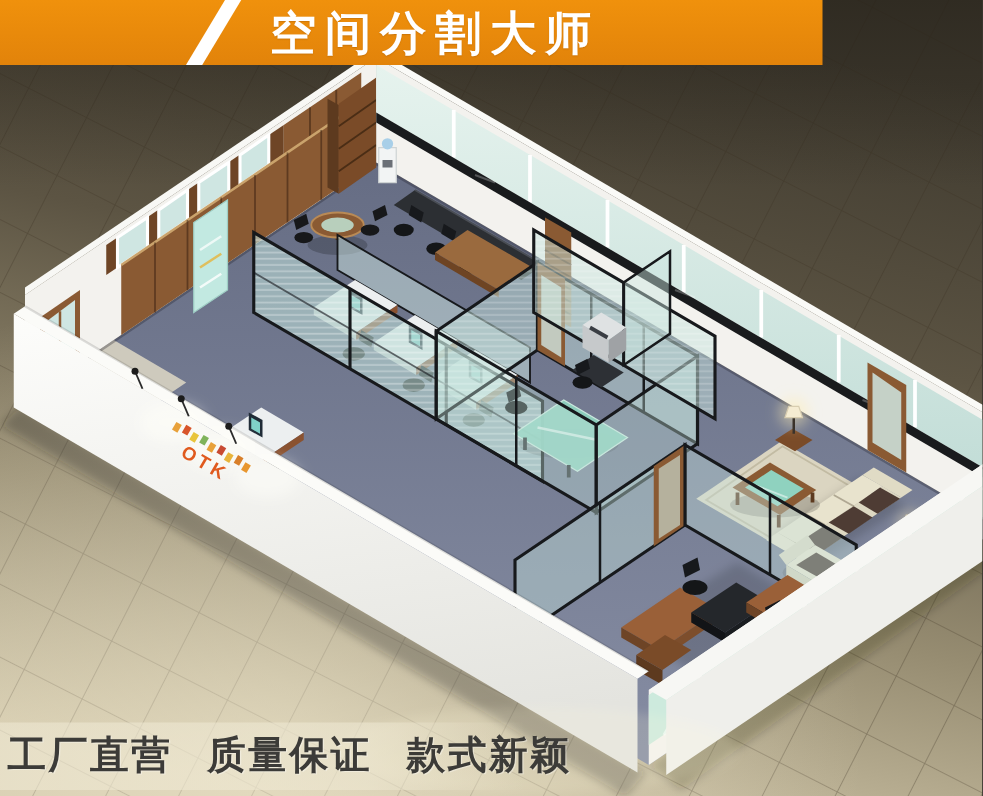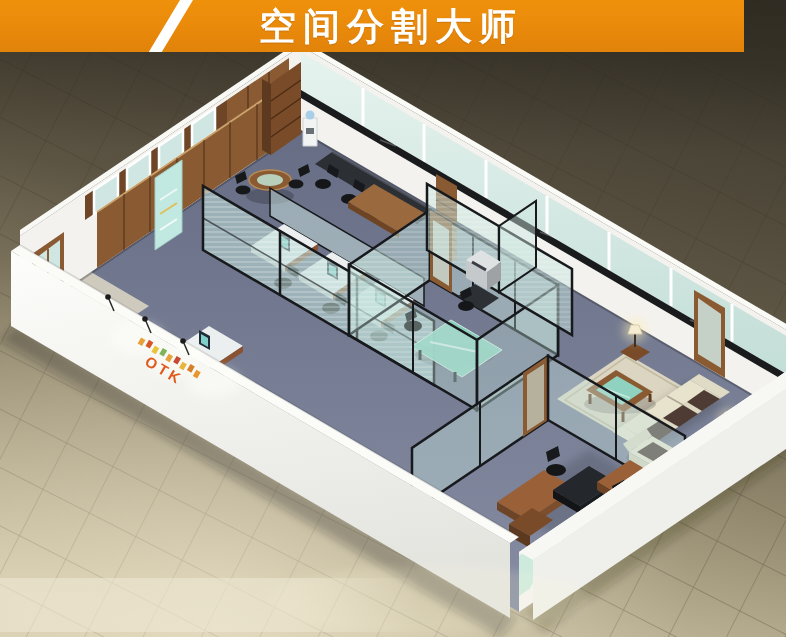--- a/index.html
+++ b/index.html
@@ -4,21 +4,21 @@
 <style>
   html,body{margin:0;padding:0;background:#222;}
   .stage{
     position:relative;width:786px;height:637px;overflow:hidden;
     font-family:"Liberation Sans","DejaVu Sans",sans-serif;
     background:#574f40;
   }
   .stage svg{position:absolute;left:0;top:0;}
   
   .banner{
-    position:absolute;left:0;top:0;width:744px;height:52px;z-index:10;
+    position:absolute;left:0;top:0;width:658px;height:52px;z-index:10;
     background:linear-gradient(180deg,var(--banner-orange,#f0910c),var(--banner-orange-dark,#e2830a));
   }
   .banner-stripe{
     position:absolute;left:180px;top:0;width:13px;height:52px;
     background:var(--stripe-white,#fff);
     transform:skewX(-31deg);transform-origin:top left;
   }
   .banner-title{
     position:absolute;left:0;top:0;width:100%;height:52px;line-height:53px;
     text-align:center;padding-left:38px;box-sizing:border-box;
@@ -459,14 +459,19 @@
 
   <ellipse cx="430" cy="600" rx="160" ry="34" fill="rgba(255,246,220,0.16)" filter="url(#soft)"></ellipse>
 </svg>
 
 <div class="banner">
   <div class="banner-stripe"></div>
   <div class="banner-title">空间分割大师</div>
 </div>
 
 <div class="footer-band"></div>
-
+<div class="footer-text">
+  <span>工厂直营</span>
+  <span>质量保证</span>
+  <span>款式新颖</span>
 </div>
 
+</div>
+
 </body></html>

